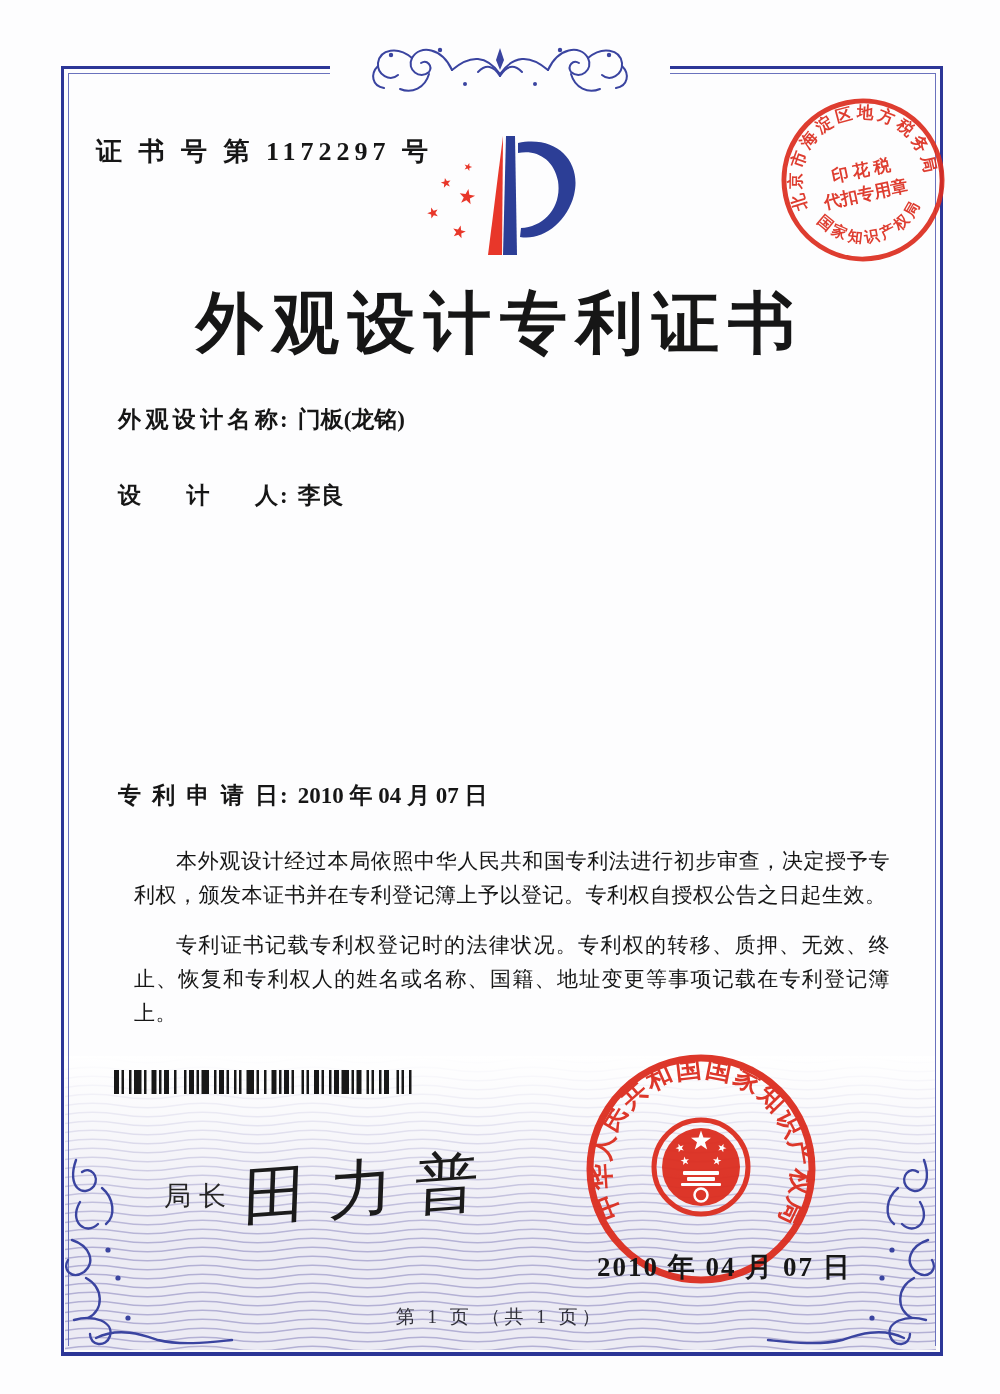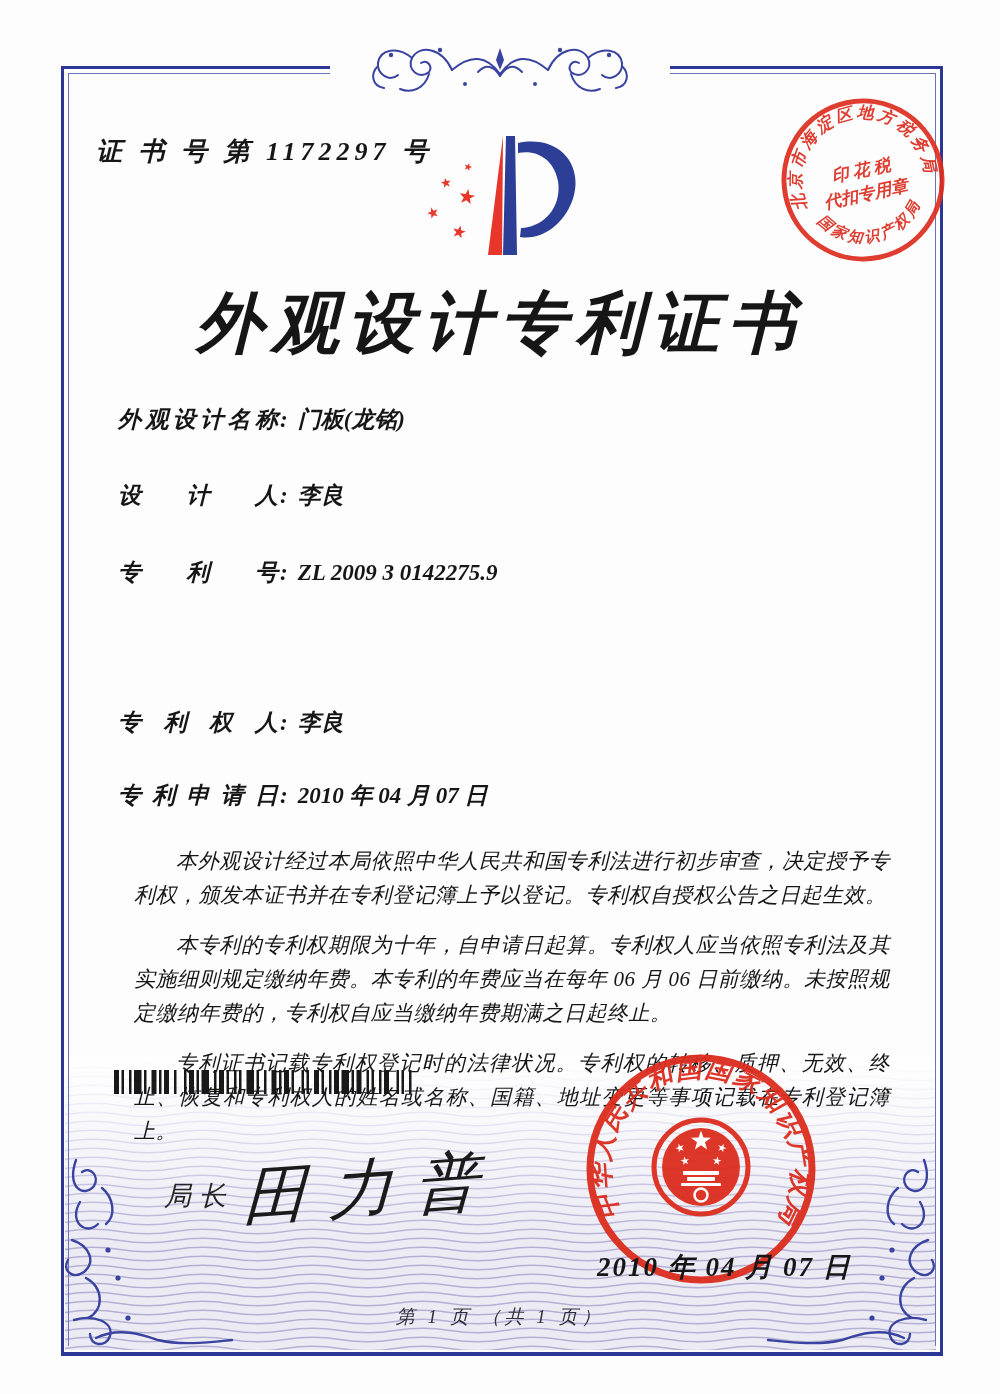--- a/index.html
+++ b/index.html
@@ -1,21 +1,20 @@
 <!DOCTYPE html>
 <html><head>
 <meta charset="utf-8">
 <style>
   html,body{margin:0;padding:0;background:#ffffff;}
   .certificate{
     position:relative;width:1000px;height:1394px;overflow:hidden;
     background:#fdfdfe;
     font-family:"Liberation Serif","DejaVu Serif",serif;
     color:#161616;
-    font-style:italic;
   }
   
   .guilloche{position:absolute;left:65px;top:1056px;width:871px;height:294px;z-index:1;}
   .guilloche-fade{
     position:absolute;left:65px;top:1056px;width:871px;height:294px;z-index:2;
     background:linear-gradient(to bottom,#ffffff 0%,rgba(255,255,255,.75) 18%,rgba(255,255,255,.25) 45%,rgba(255,255,255,0) 65%);
   }
   
   .frame-outer{position:absolute;left:61px;top:66px;width:876px;height:1283px;
     border:3px solid #2c3697;border-bottom-width:4px;z-index:3;}
@@ -136,33 +135,26 @@
   </svg>
 
   <div class="doc-title">外观设计专利证书</div>
 
   <div class="field-row" style="top:480px">
     <span class="field-label">设计人</span><span class="field-sep">:</span><span>李良</span>
   </div>
   <div class="field-row" style="top:404px">
     <span class="field-label">外观设计名称</span><span class="field-sep">:</span><span>门板(龙铭)</span>
   </div>
-  <div class="field-row" style="top:557px">
-    <span class="field-label">专利号</span><span class="field-sep">:</span><span>ZL 2009 3 0142275.9</span>
-  </div>
-  <div class="field-row" style="top:707px">
-    <span class="field-label">专利权人</span><span class="field-sep">:</span><span>李良</span>
-  </div>
   <div class="field-row" style="top:780px">
     <span class="field-label">专利申请日</span><span class="field-sep">:</span><span>2010 年 04 月 07 日</span>
   </div>
 
   <div class="body-text">
     <p>本外观设计经过本局依照中华人民共和国专利法进行初步审查，决定授予专利权，颁发本证书并在专利登记簿上予以登记。专利权自授权公告之日起生效。</p>
-    <p>本专利的专利权期限为十年，自申请日起算。专利权人应当依照专利法及其实施细则规定缴纳年费。本专利的年费应当在每年 06 月 06 日前缴纳。未按照规定缴纳年费的，专利权自应当缴纳年费期满之日起终止。</p>
     <p>专利证书记载专利权登记时的法律状况。专利权的转移、质押、无效、终止、恢复和专利权人的姓名或名称、国籍、地址变更等事项记载在专利登记簿上。</p>
   </div>
 
   <svg class="barcode" id="barcode-svg" width="318" height="24" viewBox="0 0 318 24">
       <rect x="0" y="0" width="5" height="24" fill="#181818"></rect>
       <rect x="7.5" y="0" width="2.5" height="24" fill="#181818"></rect>
       <rect x="15" y="0" width="2.5" height="24" fill="#181818"></rect>
       <rect x="20" y="0" width="7.5" height="24" fill="#181818"></rect>
       <rect x="30" y="0" width="2.5" height="24" fill="#181818"></rect>
       <rect x="37.5" y="0" width="5" height="24" fill="#181818"></rect>

